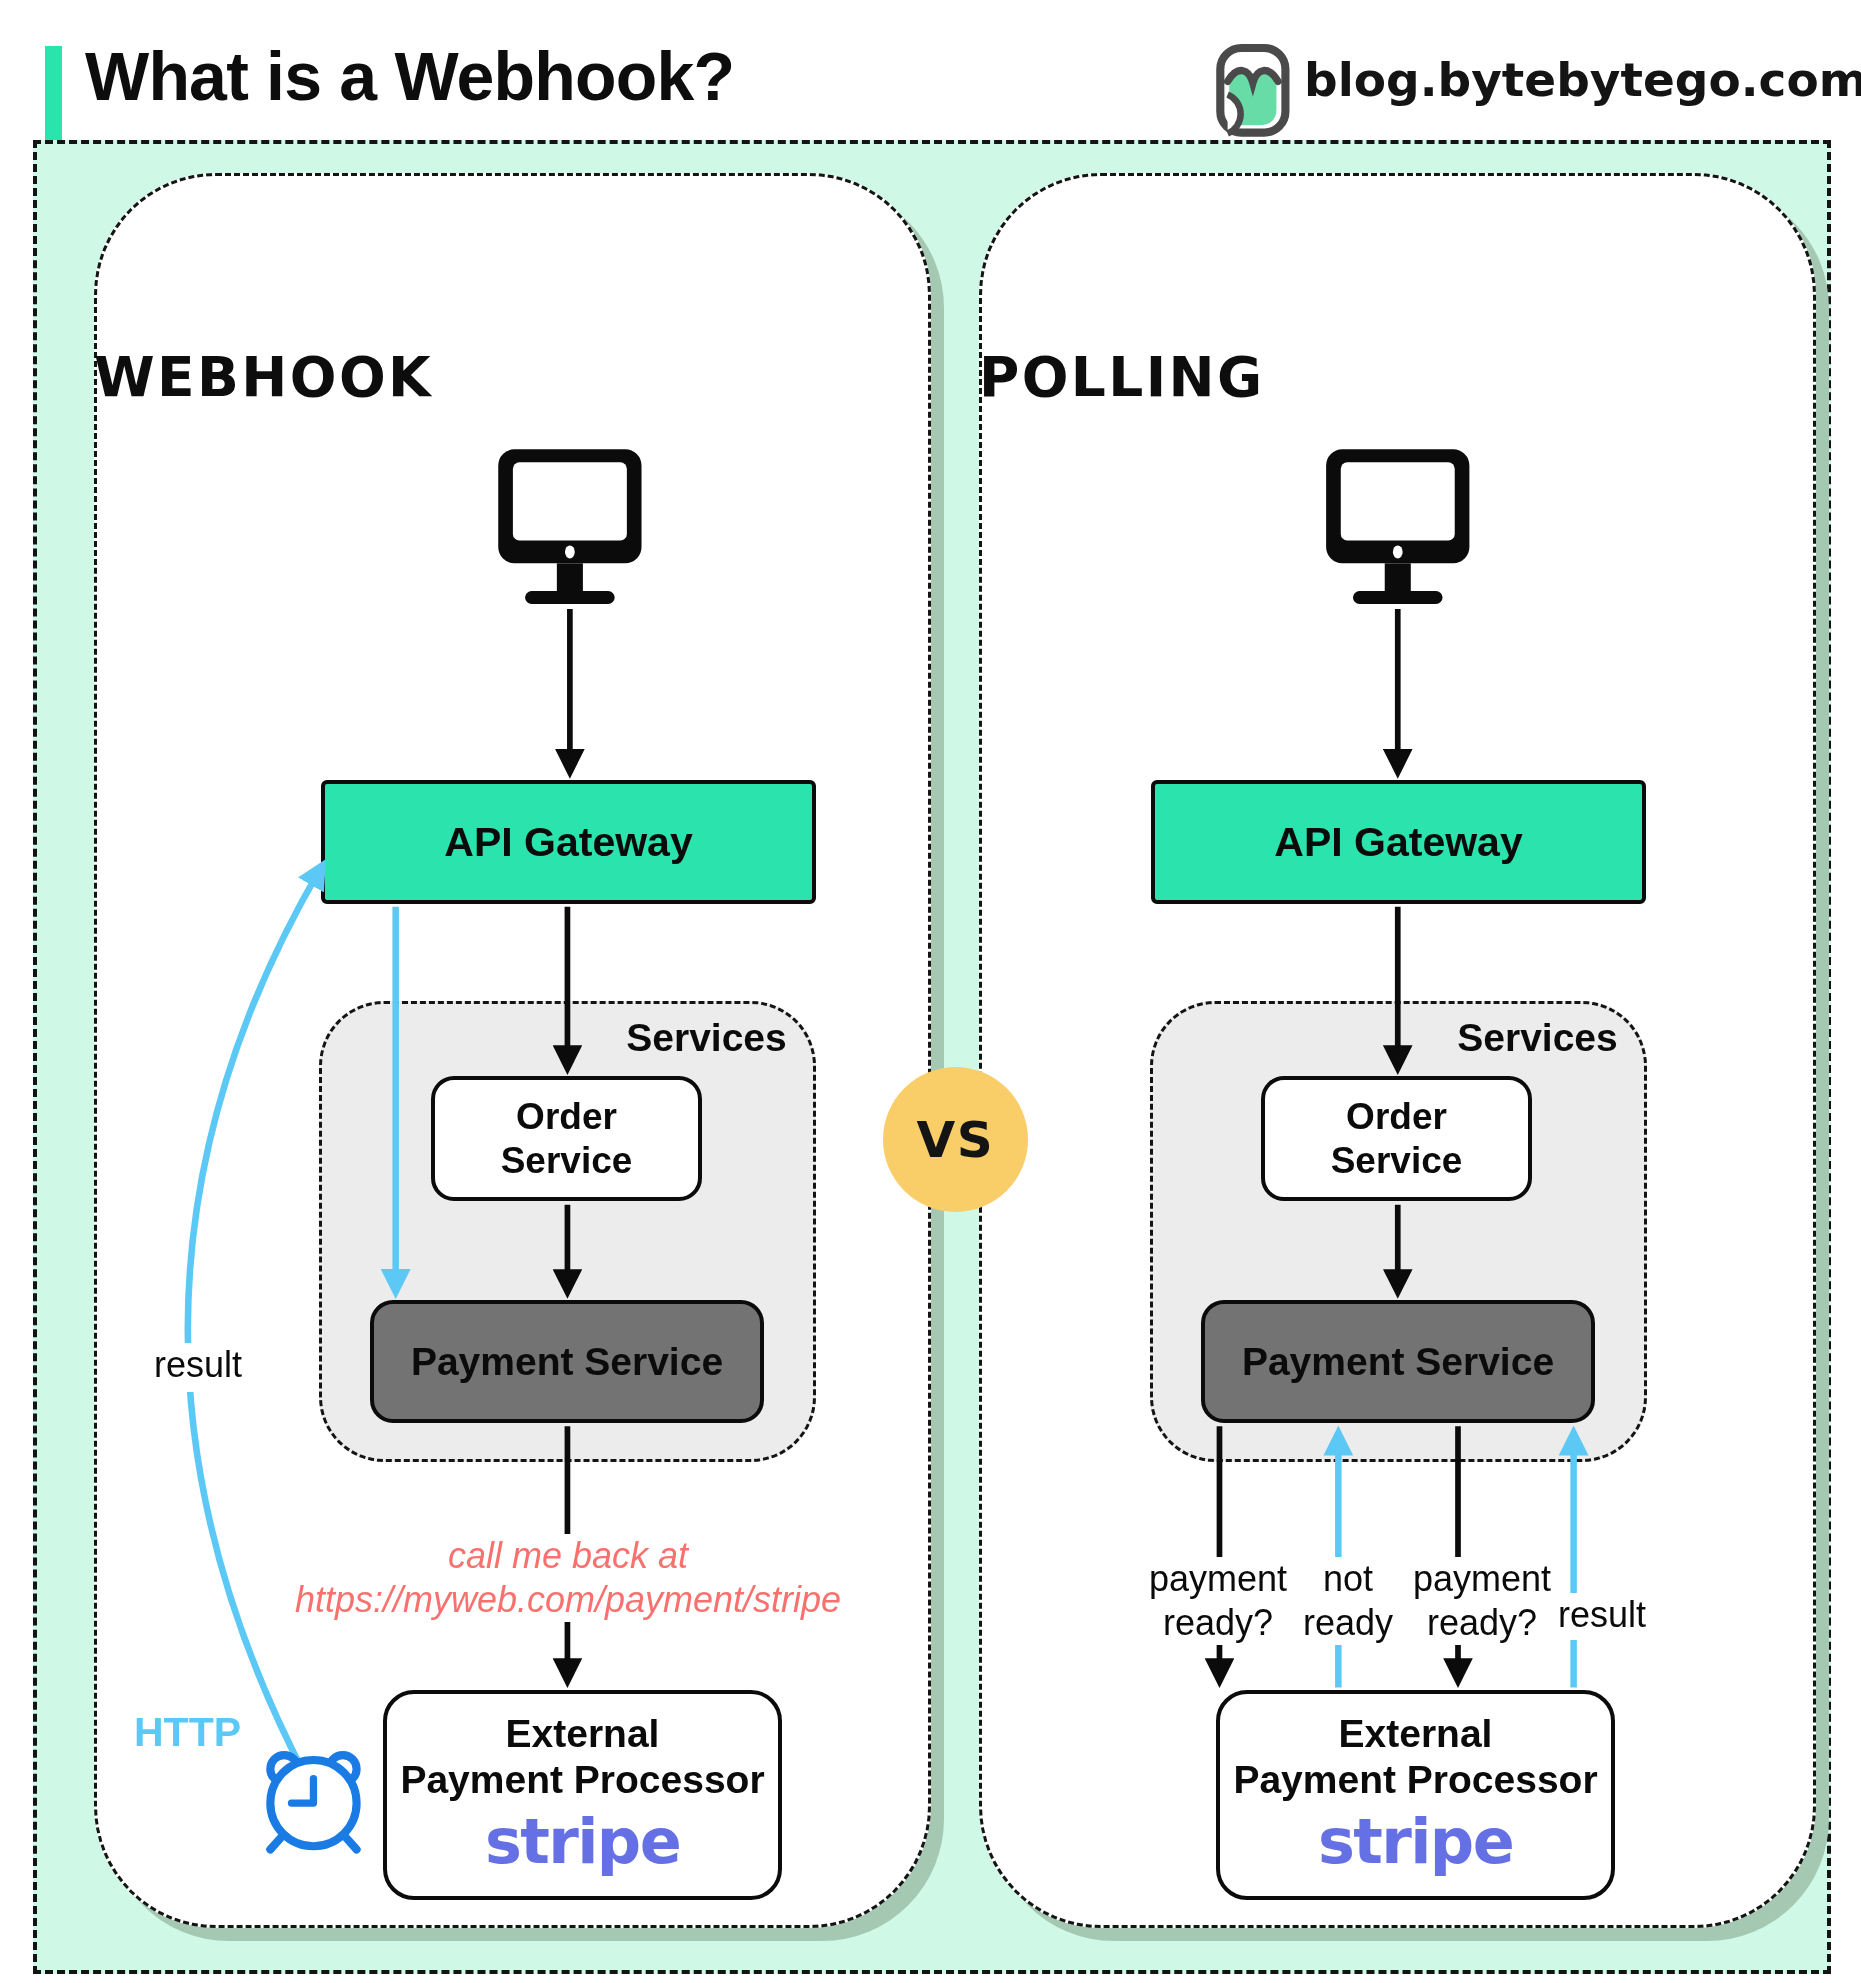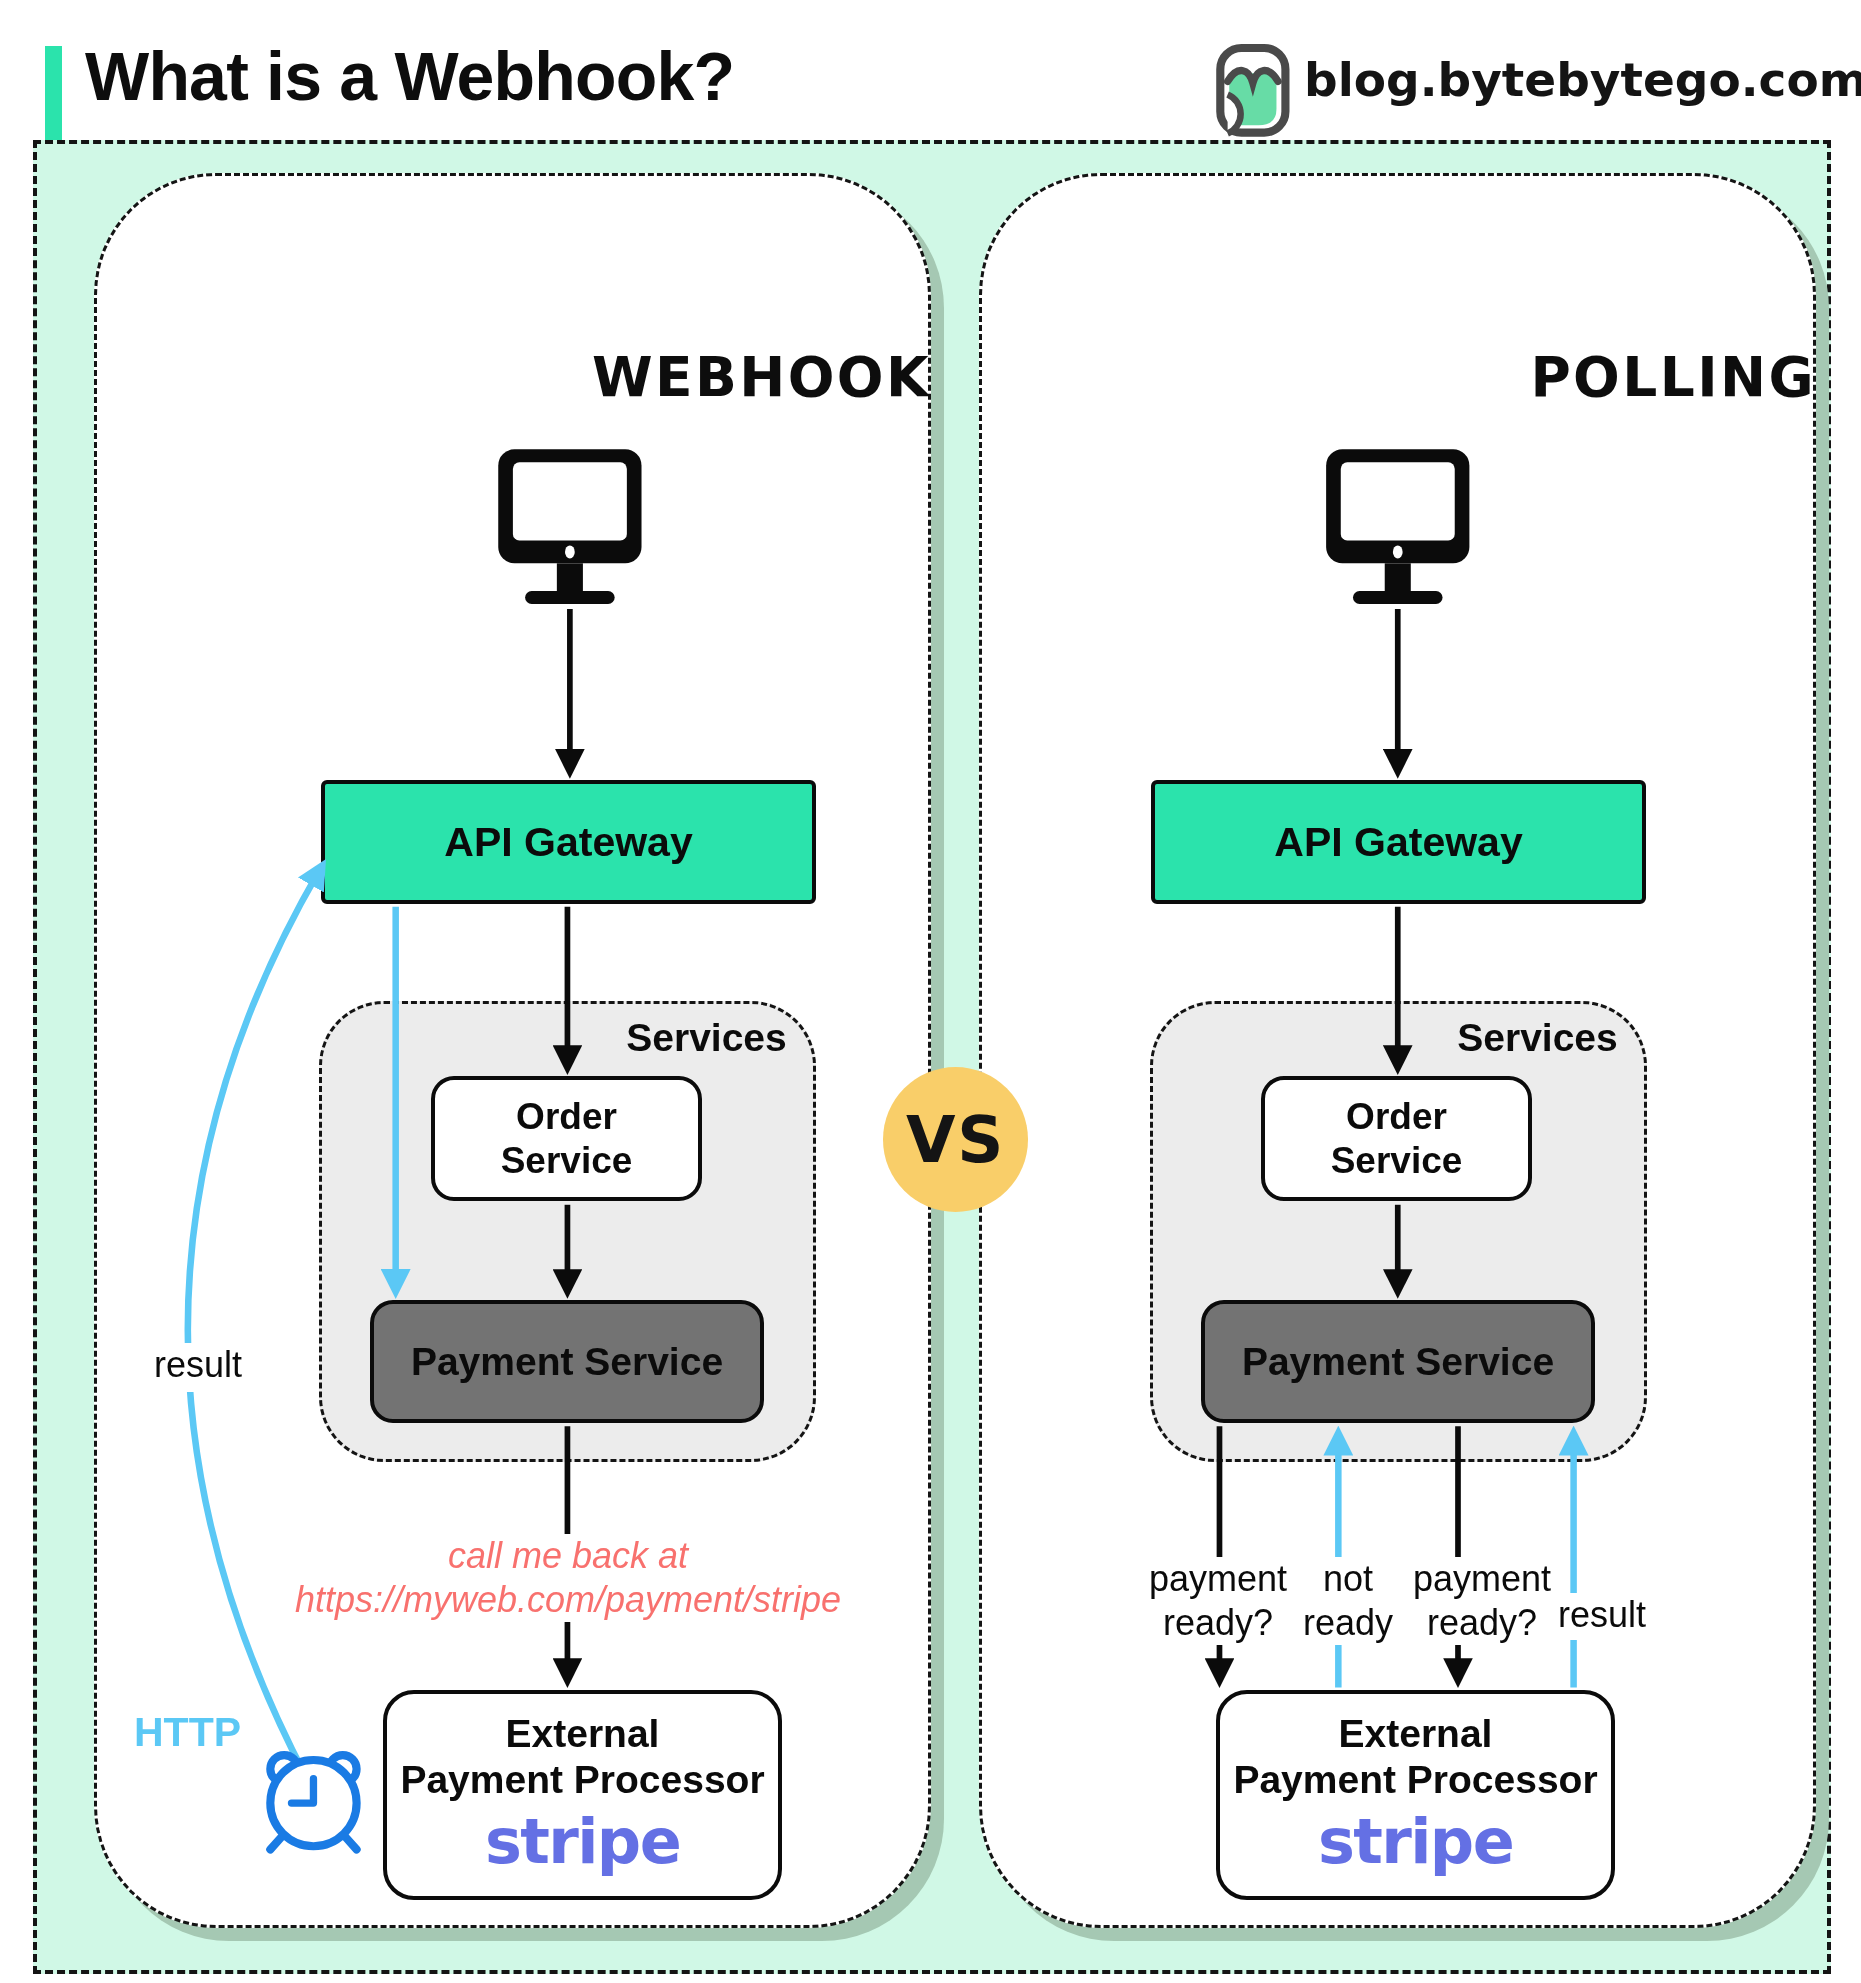--- a/index.html
+++ b/index.html
@@ -10,21 +10,21 @@
   }
   
   .accent-bar { position:absolute; left:45px; top:46px; width:17px; height:107px; background:#2BE3AC; }
   .page-title { position:absolute; left:85px; top:37px; font-size:68px; font-weight:800; letter-spacing:-0.8px; color:#0d0d0d; }
   .site-label { position:absolute; left:1304px; top:52px; font-size:47px; font-weight:700; font-family:"DejaVu Sans", sans-serif; color:#141414; }
   
   .board { position:absolute; left:33px; top:140px; width:1798px; height:1834px; background:#D0F8E6; border:4.1px dashed #141414; }
   .panel { position:absolute; top:173px; width:837px; height:1755px; background:#ffffff; border:3.3px dashed #141414; border-radius:122px; box-shadow:13px 13px 0 #A5C8B3; }
   .panel.webhook { left:94px; }
   .panel.polling { left:979px; }
-  .panel-title { position:absolute; top:345px; width:837px; text-align:right; font-family:"DejaVu Sans", sans-serif; font-size:55px; font-weight:800; letter-spacing:2.4px; text-transform:uppercase; color:#0d0d0d; }
+  .panel-title { position:absolute; top:345px; width:837px; text-align:left; font-family:"DejaVu Sans", sans-serif; font-size:55px; font-weight:800; letter-spacing:2.4px; text-transform:uppercase; color:#0d0d0d; }
   .panel-title.webhook { left:94px; }
   .panel-title.polling { left:979px; }
   
   .services { position:absolute; top:1001px; width:497px; height:461px; background:#ECECEC; border:3.3px dashed #141414; border-radius:65px; }
   .services.webhook { left:319px; }
   .services.polling { left:1150px; }
   .services-label { position:absolute; top:1016px; width:163px; text-align:center; font-size:39px; font-weight:700; }
   .services-label.webhook { left:625px; }
   .services-label.polling { left:1456px; }
   
@@ -46,21 +46,21 @@
   .note { position:absolute; font-size:36px; line-height:1.22; text-align:center; color:#0b0b0b; background:#ffffff; }
   .note-result-wh { left:129px; top:1343px; width:138px; height:49px; }
   .note-callback { left:266px; top:1534px; width:604px; color:#F8716E;font-style:italic; }
   .note-http { left:134px; top:1707px; width:138px; font-size:41px; font-weight:700; color:#5BC8F5; background:transparent; text-align:left; }
   .note-ask1 { left:1138px; top:1557px; width:160px; }
   .note-reply1 { left:1296px; top:1557px; width:104px; }
   .note-ask2 { left:1404px; top:1557px; width:156px; }
   .note-result-pl { left:1541px; top:1593px; width:122px; height:47px; }
   .note span { display:block; }
   
-  .vs-badge { position:absolute; left:883px; top:1067px; width:145px; height:145px; border-radius:50%; background:#F9CE69; display:flex; align-items:center; justify-content:center; font-family:"DejaVu Sans", sans-serif; font-size:64px; font-weight:700; letter-spacing:1.6px; color:#141414; }
+  .vs-badge { position:absolute; left:883px; top:1067px; width:145px; height:145px; border-radius:50%; background:#F9CE69; display:flex; align-items:center; justify-content:center; font-family:"DejaVu Sans", sans-serif; font-size:50px; font-weight:700; letter-spacing:1.6px; color:#141414; }
   
   .overlay { position:absolute; left:0; top:0; width:1861px; height:1983px; pointer-events:none; }
 </style>
 </head>
 <body>
 
 <div class="canvas">
 
   <div class="accent-bar"></div>
   <div class="page-title">What is a Webhook?</div>

